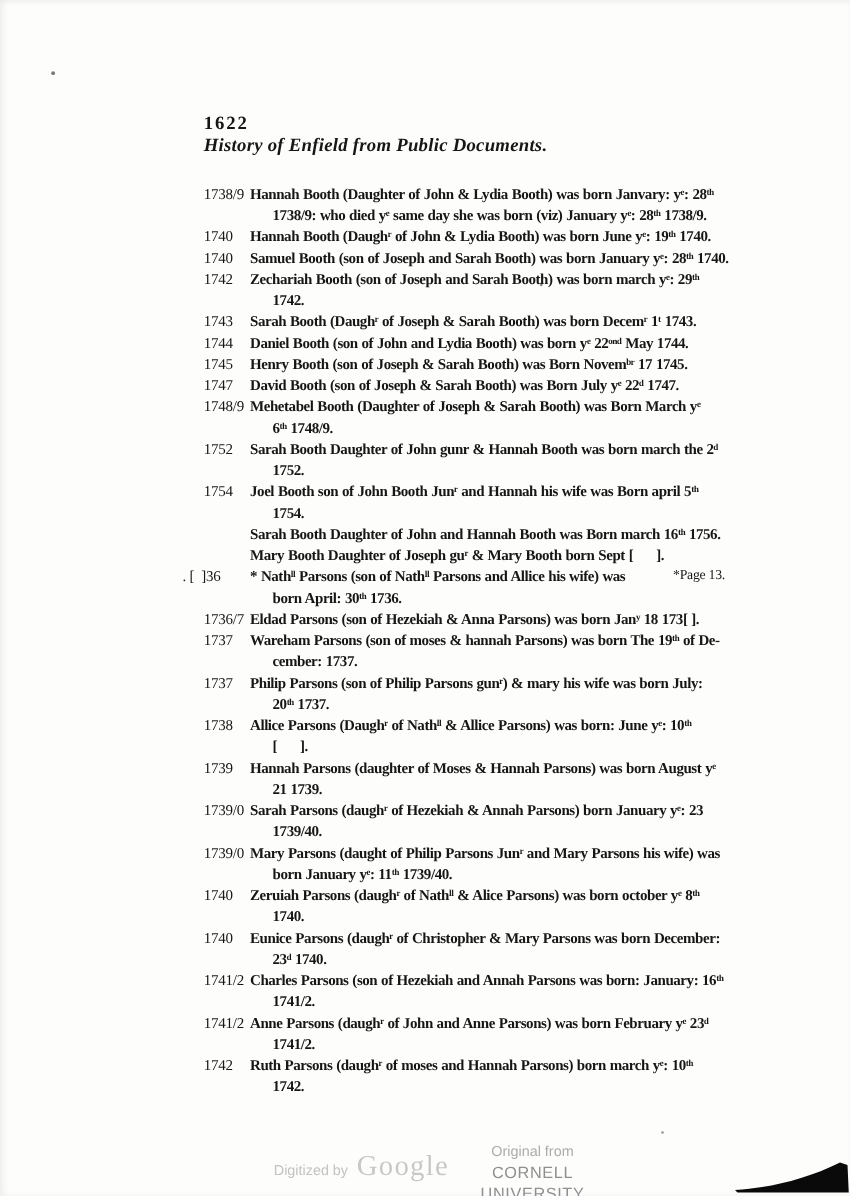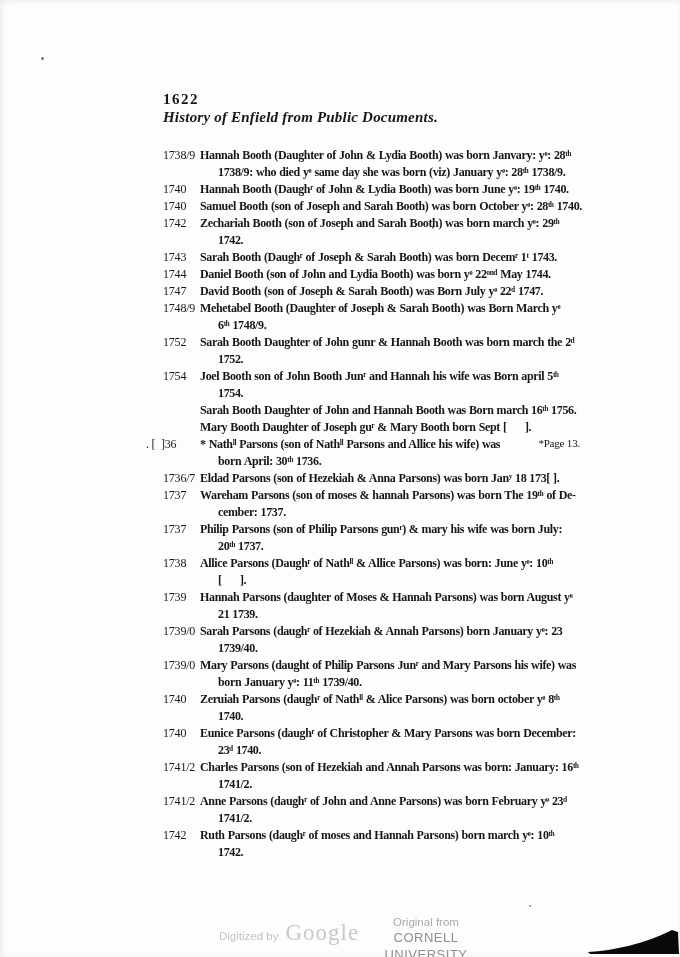--- a/index.html
+++ b/index.html
@@ -92,21 +92,21 @@
   <div class="entry">
     <span class="year">1740</span>
     <div class="entry-text">
           <div class="entry-line">Hannah Booth (Daughʳ of John &amp; Lydia Booth) was born June yᵉ: 19ᵗʰ 1740.</div>
         </div>
   </div>
 
   <div class="entry">
     <span class="year">1740</span>
     <div class="entry-text">
-          <div class="entry-line">Samuel Booth (son of Joseph and Sarah Booth) was born October yᵉ: 28ᵗʰ 1740.</div>
+          <div class="entry-line">Samuel Booth (son of Joseph and Sarah Booth) was born January yᵉ: 28ᵗʰ 1740.</div>
         </div>
   </div>
 
   <div class="entry">
     <span class="year">1742</span>
     <div class="entry-text">
           <div class="entry-line">Zechariah Booth (son of Joseph and Sarah Booth) was born march yᵉ: 29ᵗʰ</div>
           <div class="entry-line cont">1742.</div>
         </div>
   </div>
@@ -118,20 +118,26 @@
         </div>
   </div>
 
   <div class="entry">
     <span class="year">1744</span>
     <div class="entry-text">
           <div class="entry-line">Daniel Booth (son of John and Lydia Booth) was born yᵉ 22ᵒⁿᵈ May 1744.</div>
         </div>
   </div>
 
+  <div class="entry">
+    <span class="year">1745</span>
+    <div class="entry-text">
+          <div class="entry-line">Henry Booth (son of Joseph &amp; Sarah Booth) was Born Novemᵇʳ 17 1745.</div>
+        </div>
+  </div>
 
   <div class="entry">
     <span class="year">1747</span>
     <div class="entry-text">
           <div class="entry-line">David Booth (son of Joseph &amp; Sarah Booth) was Born July yᵉ 22ᵈ 1747.</div>
         </div>
   </div>
 
   <div class="entry">
     <span class="year">1748/9</span>

